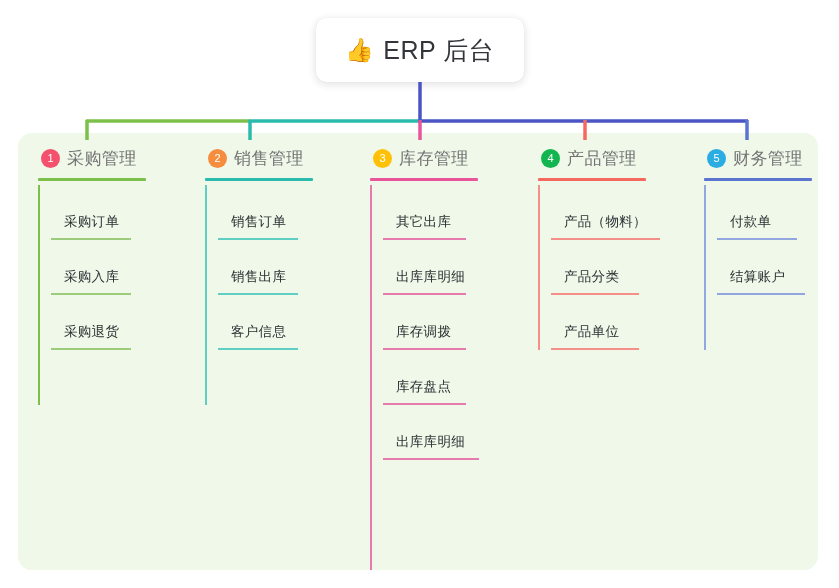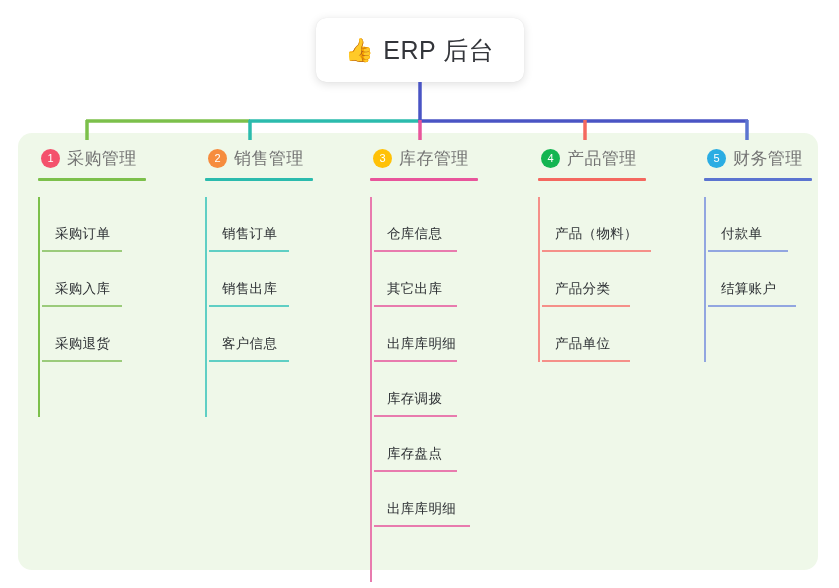--- a/index.html
+++ b/index.html
@@ -100,22 +100,22 @@
   }
   .head-rule {
     height: 3px;
     border-radius: 1px;
     margin-top: 8px;
   }
 
   
   .items {
     position: relative;
-    margin-top: 16px;
-    padding-left: 4px;
+    margin-top: 4px;
+    padding-left: 13px;
   }
   .trunk {
     position: absolute;
     left: 0px;
     top: 0;
     width: 2px;
   }
   .item {
     position: relative;
     height: 55px;
@@ -212,24 +212,20 @@
 
 <div class="col" style="left:370px;">
   <div class="col-head">
     <span class="badge" style="background:#FFC107;">3</span>
     <span class="col-title">库存管理</span>
   </div>
   <div class="head-rule" style="width:108px;background:#E8559B;"></div>
   <div class="items">
     <div class="trunk" style="height:385px;background:#E87BAE;"></div>
     <div class="item">
-      <span class="item-label">仓库信息</span>
-      <span class="item-rule" style="width:83px;background:#E87BAE;"></span>
-    </div>
-    <div class="item">
       <span class="item-label">其它出库</span>
       <span class="item-rule" style="width:83px;background:#E87BAE;"></span>
     </div>
     <div class="item">
       <span class="item-label">出库库明细</span>
       <span class="item-rule" style="width:83px;background:#E87BAE;"></span>
     </div>
     <div class="item">
       <span class="item-label">库存调拨</span>
       <span class="item-rule" style="width:83px;background:#E87BAE;"></span>

